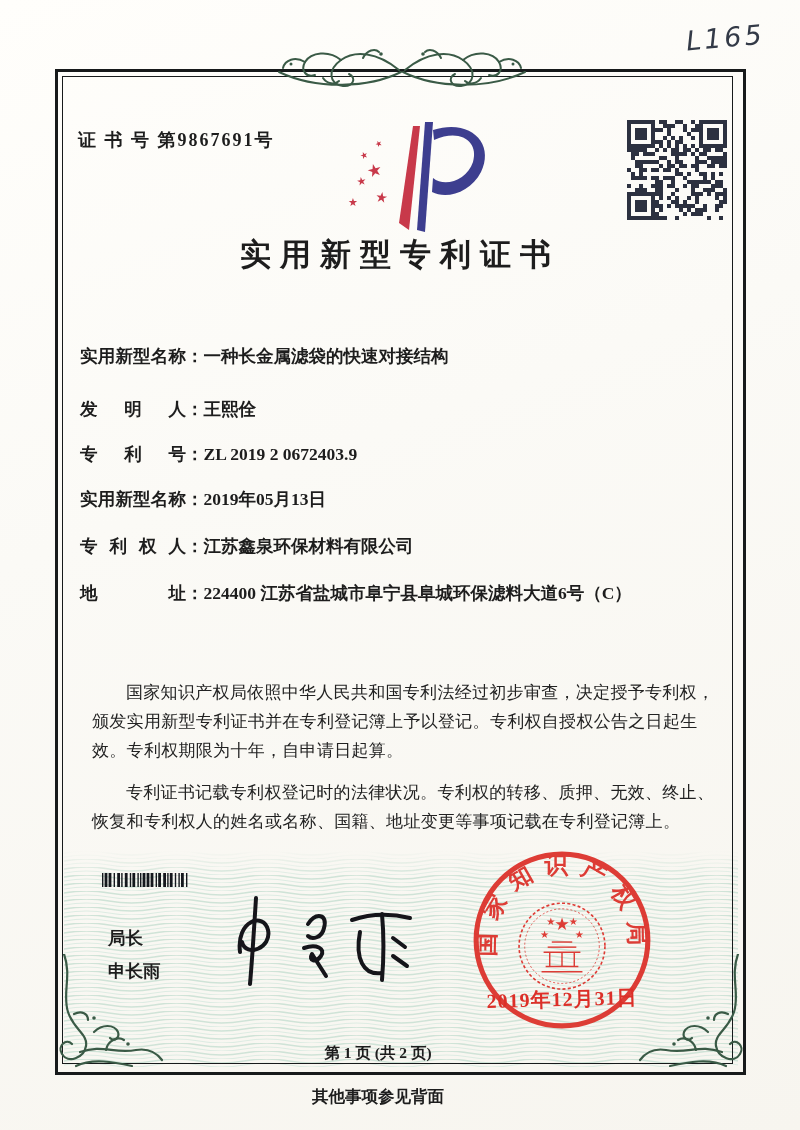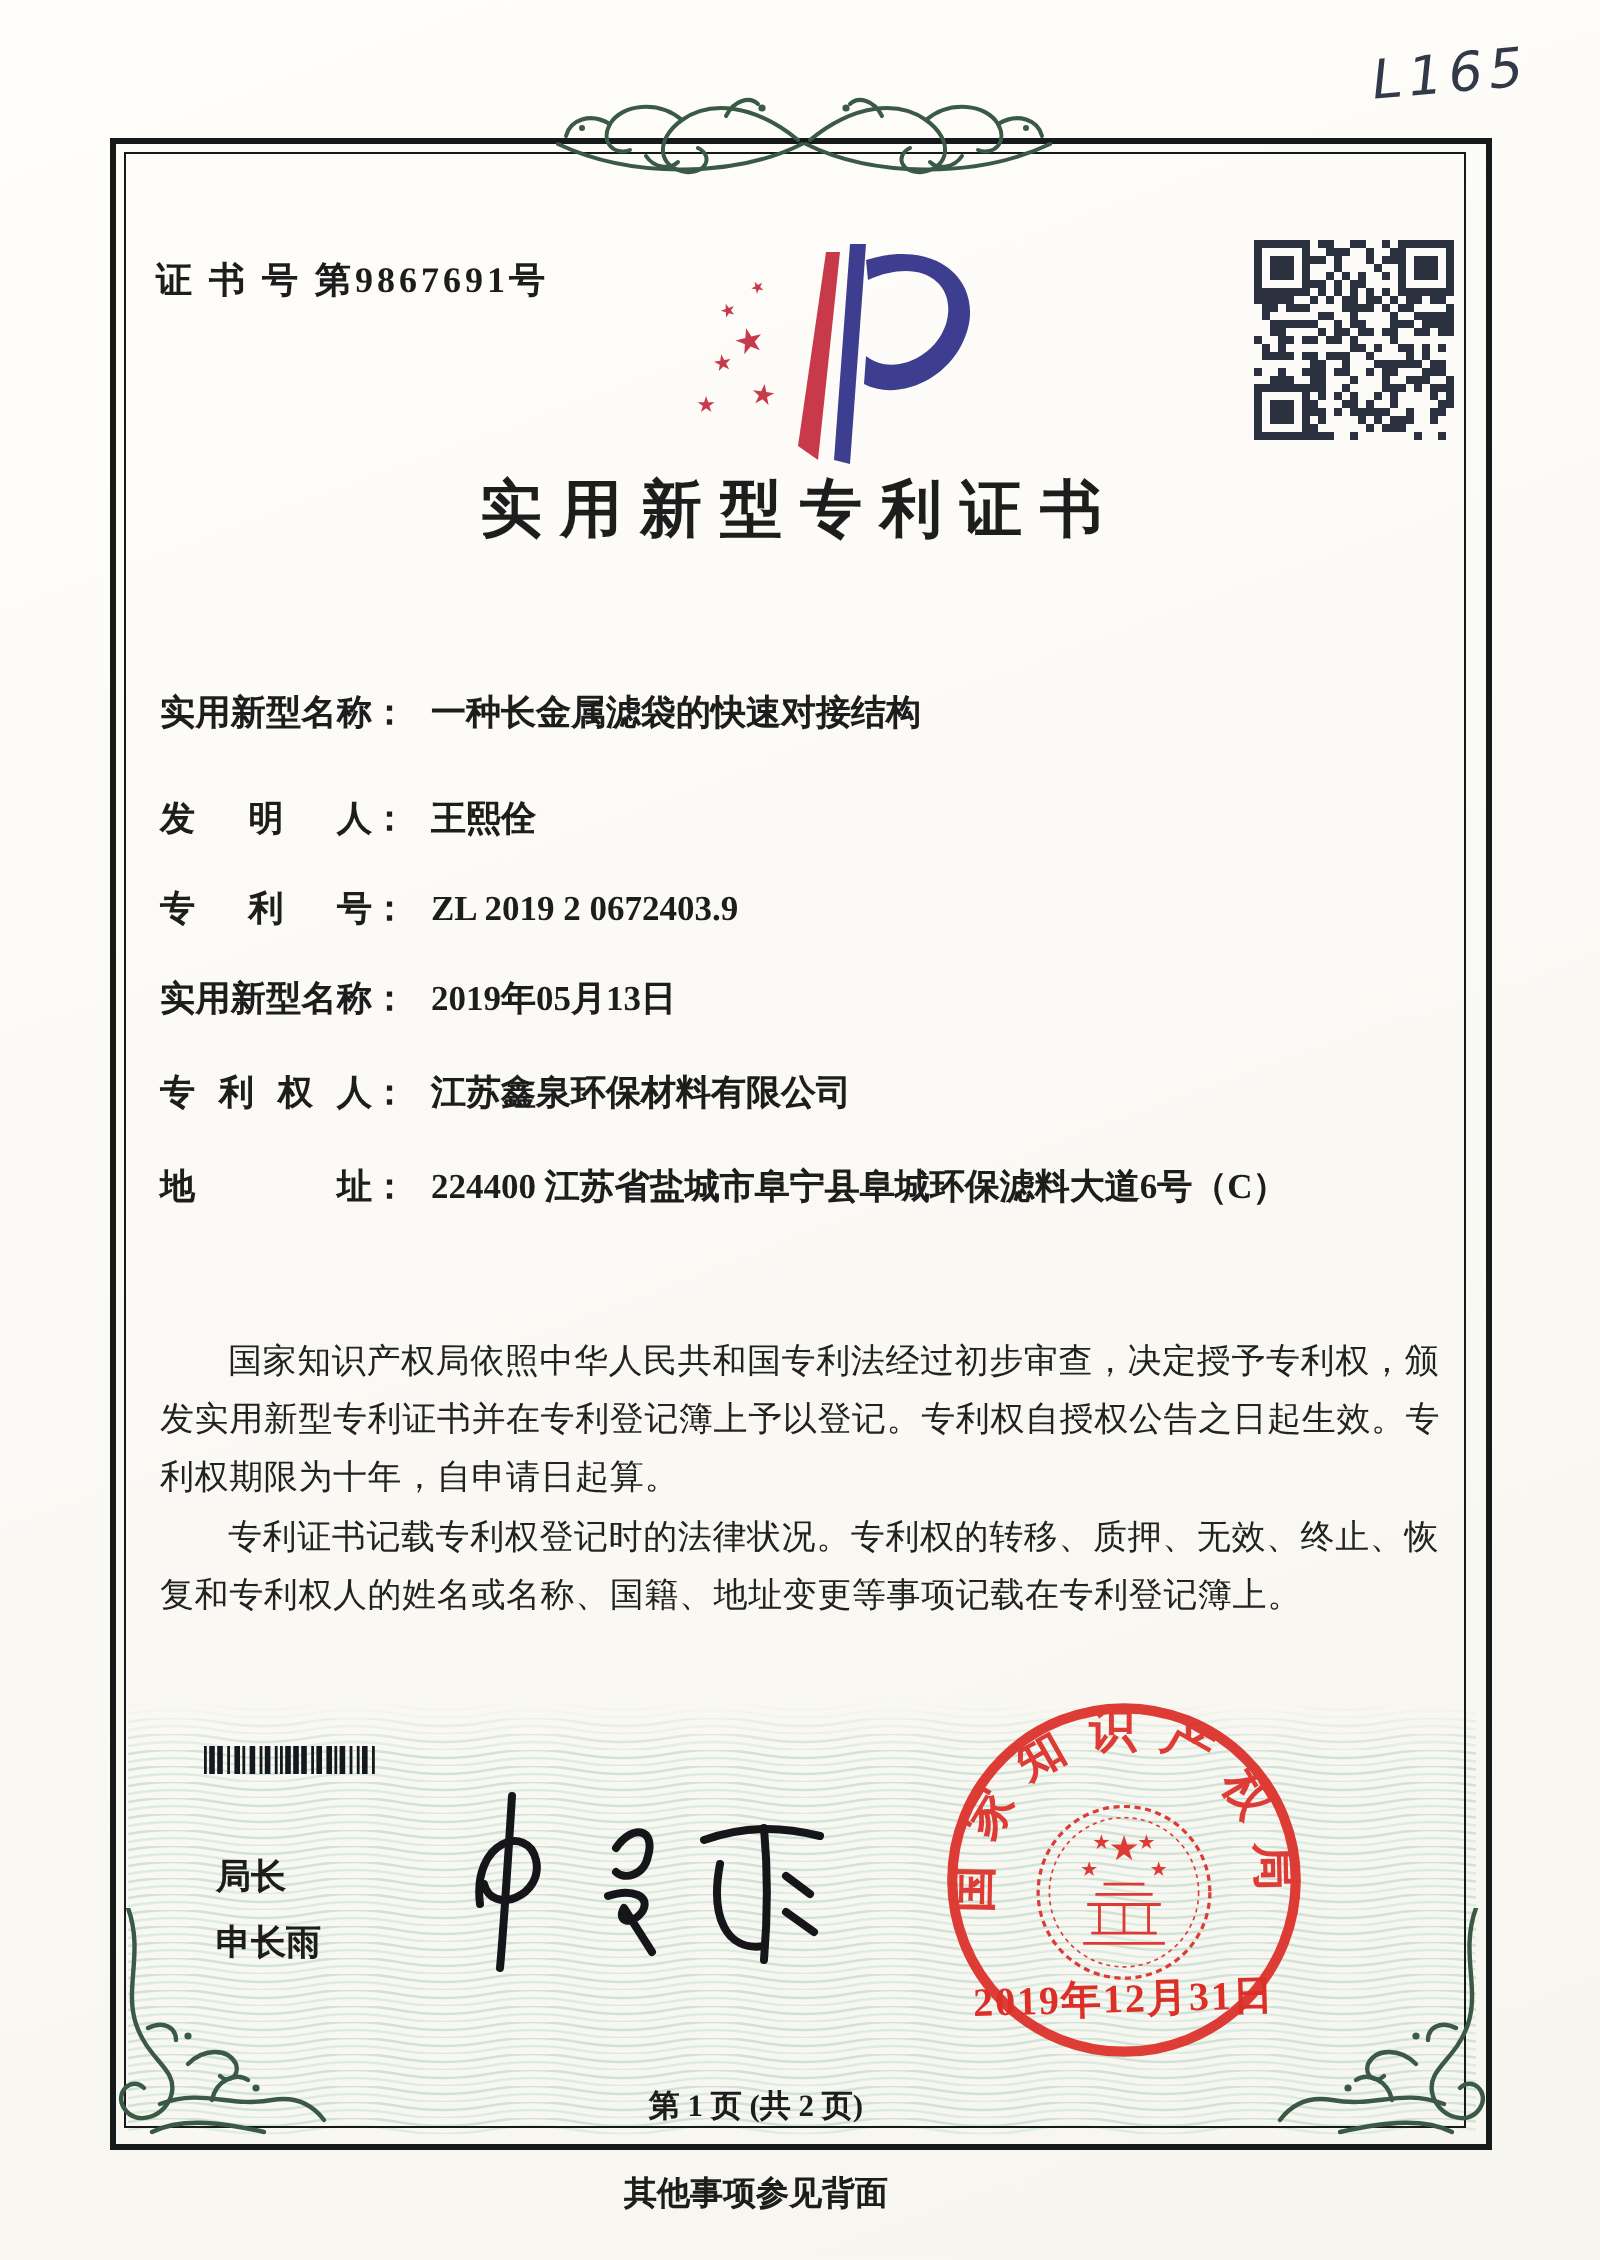--- a/index.html
+++ b/index.html
@@ -15,26 +15,26 @@
         mask-image:linear-gradient(to bottom,transparent,#000 26px);}
   
   #cert-no{left:78px;top:128px;font-size:18px;font-weight:600;letter-spacing:2px;z-index:4;}
   #hand-note{left:686px;top:22px;font-size:27px;font-style:italic;letter-spacing:3px;
              color:#333a47;transform:rotate(-5deg);font-family:"DejaVu Sans",sans-serif;z-index:4;}
   #title{left:0;top:234px;width:800px;text-align:center;font-size:31px;font-weight:700;
          letter-spacing:9px;z-index:4;}
   
   .row{position:absolute;left:80px;font-size:17.5px;font-weight:600;white-space:nowrap;z-index:4;}
   .flabel{display:inline-block;width:106px;text-align:justify;text-align-last:justify;vertical-align:top;}
-  .fvalue{margin-left:12px;}
+  .fvalue{}
   .row .pair2{position:absolute;left:318px;top:0;}
   
   #body-text{left:80px;top:666px;width:652px;font-size:17px;line-height:1.72;
              letter-spacing:.3px;z-index:4;color:#222;}
-  #body-text p{margin:0;text-indent:2em;}
+  #body-text p{margin:12px;text-indent:2em;}
   
   #barcode{left:102px;top:873px;width:86px;height:14px;z-index:4;}
   #sig-title{left:108px;top:926px;font-size:17.5px;font-weight:600;z-index:4;}
   #sig-name{left:108px;top:959px;font-size:17.5px;font-weight:600;z-index:4;}
   #sig-hand{left:212px;top:890px;z-index:4;}
   
   #seal{left:470px;top:848px;z-index:5;}
   #seal-date{left:462px;top:986px;width:200px;text-align:center;font-size:20px;font-weight:700;
              color:#dc2f28;letter-spacing:1px;transform:rotate(-1.5deg);z-index:5;}
   

